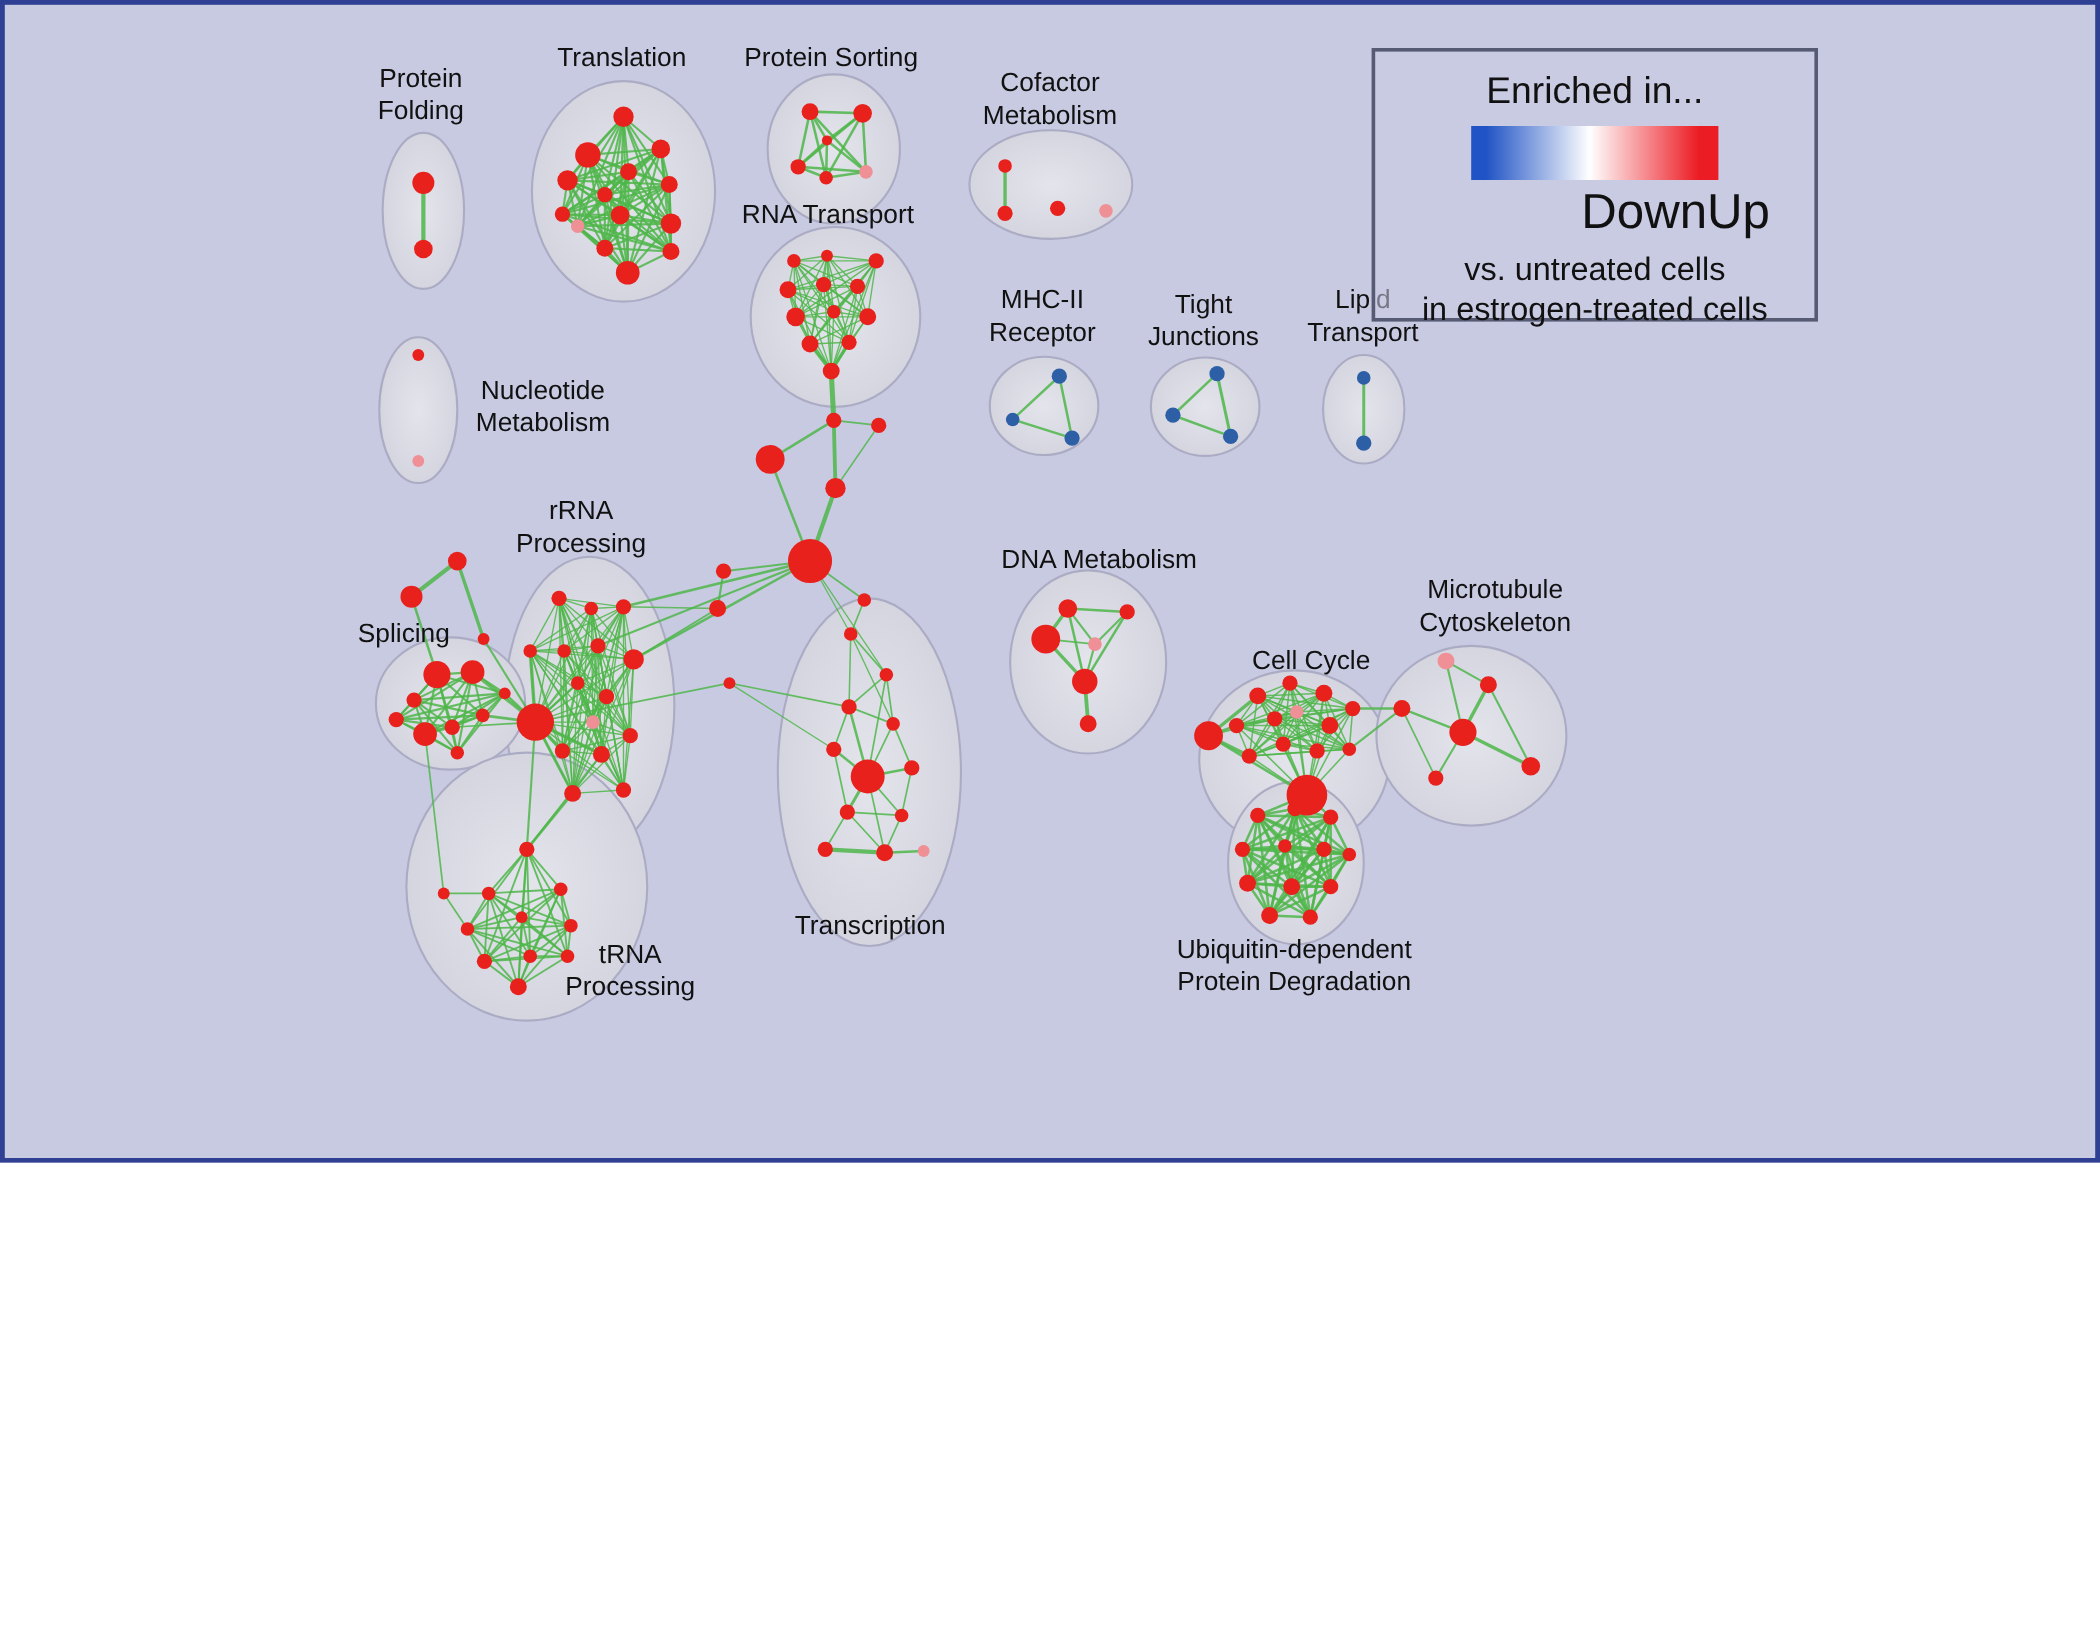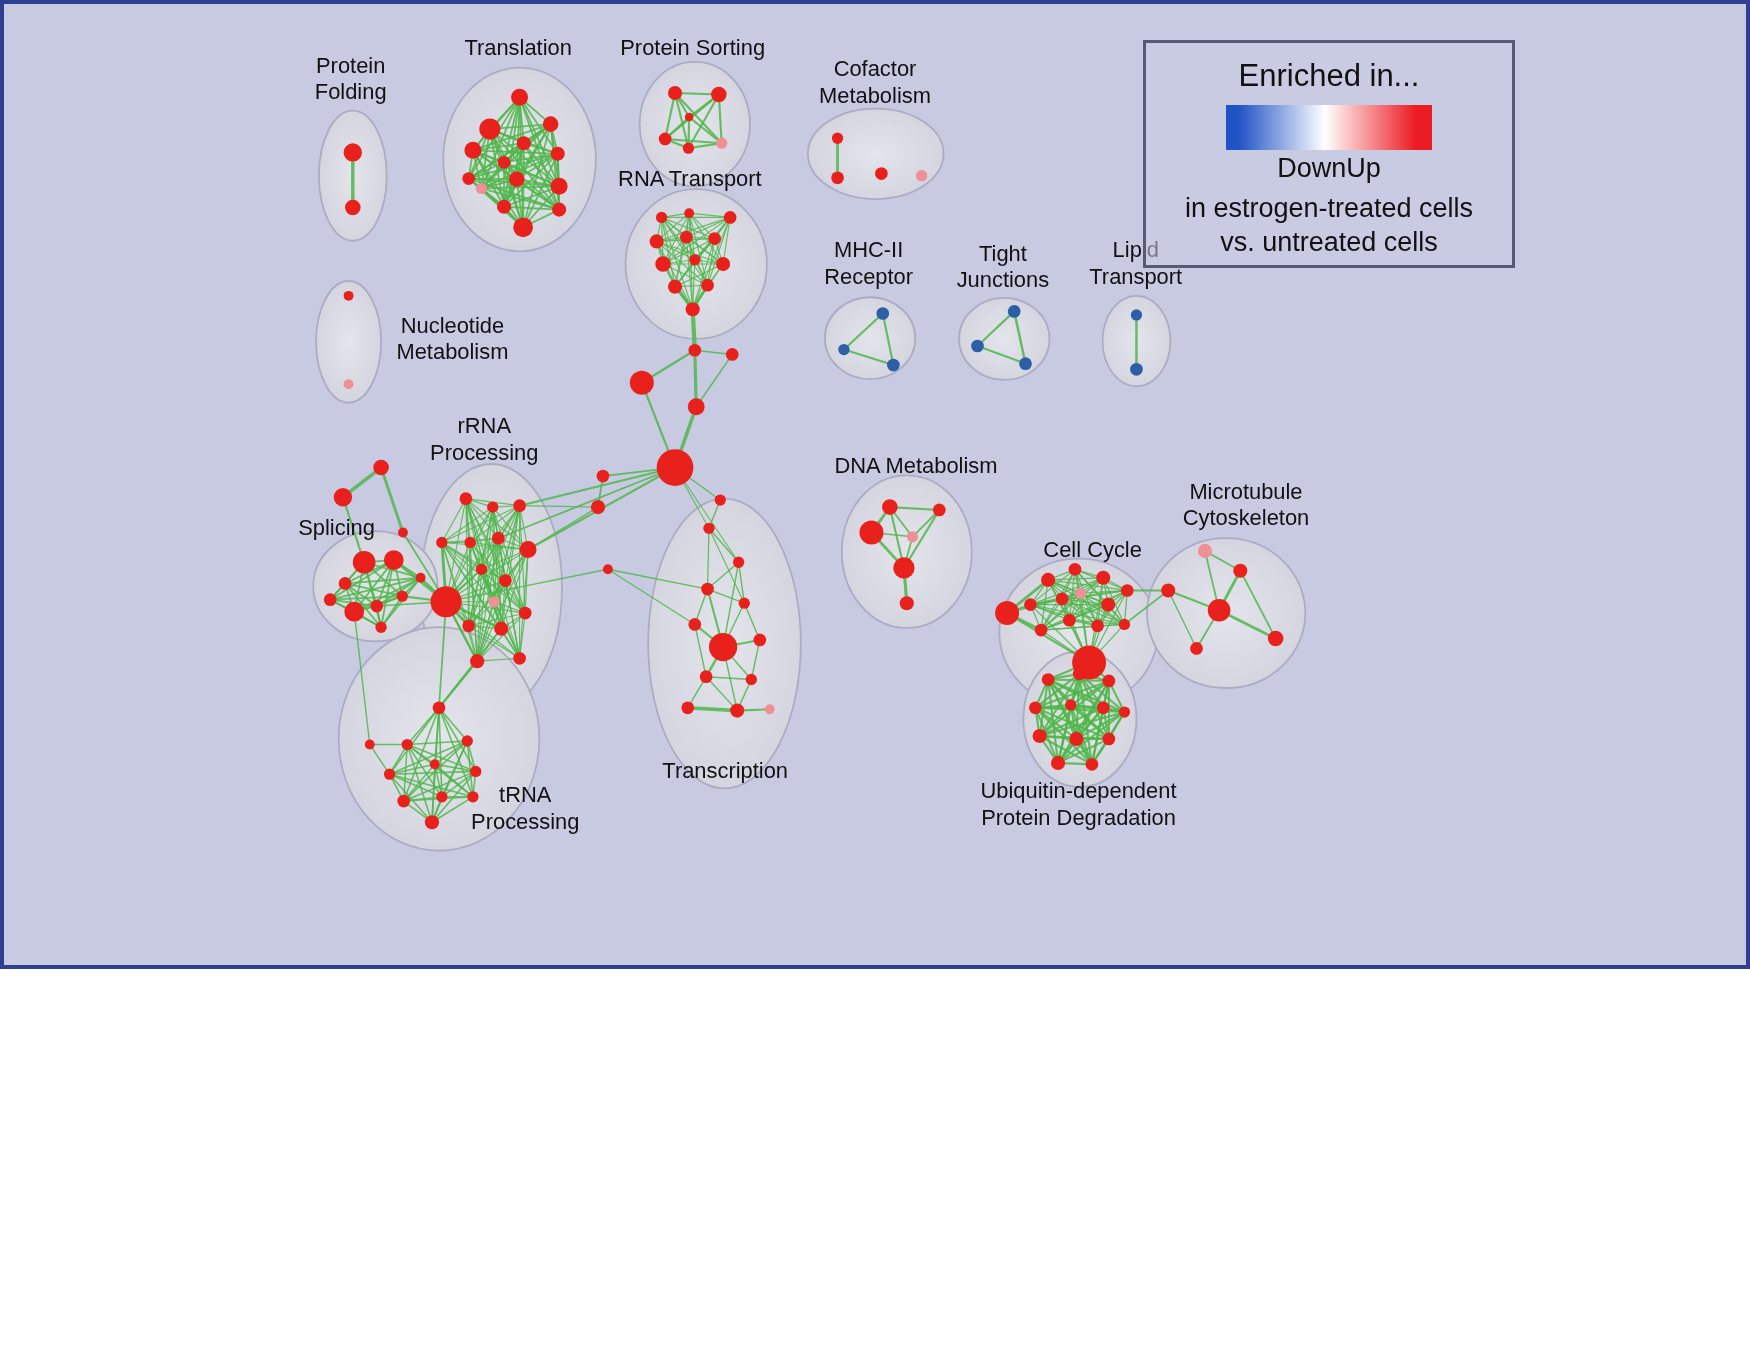--- a/index.html
+++ b/index.html
@@ -32,24 +32,24 @@
     height: 228px;
     border: 3px solid #565b73;
     text-align: center;
     color: #111111;
     background: rgba(202,204,228,0.55);
   }
   .legend-title { font-size: 31px; margin-top: 15px; }
   .gradient-bar { width: 206px; height: 45px; margin: 11px auto 0; }
   .legend-row {
     display: flex;
-    justify-content: center;
+    justify-content: flex-end;
     width: 292px;
     margin: 3px auto 0;
-    font-size: 27px;
+    font-size: 41px;
   }
   .legend-caption { font-size: 27px; line-height: 34px; margin-top: 7px; }
 </style>
 </head>
 <body>
 
 <div class="figure" style="background: rgb(200, 202, 226); border-color: rgb(47, 63, 148);">
 
   <svg class="net" viewBox="0 0 1750 1360" xmlns="http://www.w3.org/2000/svg">
       <defs>
@@ -880,18 +880,18 @@
     </svg>
 
   <div class="legend" style="border-color: rgb(86, 91, 115);">
     <div class="legend-title">Enriched in...</div>
     <div class="gradient-bar" style="background: linear-gradient(90deg, rgb(32, 83, 197) 0%, rgb(32, 83, 197) 6%, rgb(255, 255, 255) 48%, rgb(236, 28, 36) 92%, rgb(236, 28, 36) 100%);"></div>
     <div class="legend-row">
       <span>Down</span>
       <span>Up</span>
     </div>
     <div class="legend-caption">
+      <div>vs. untreated cells</div>
       <div>in estrogen-treated cells</div>
-      <div>vs. untreated cells</div>
     </div>
   </div>
 
 </div>
 
 </body></html>

